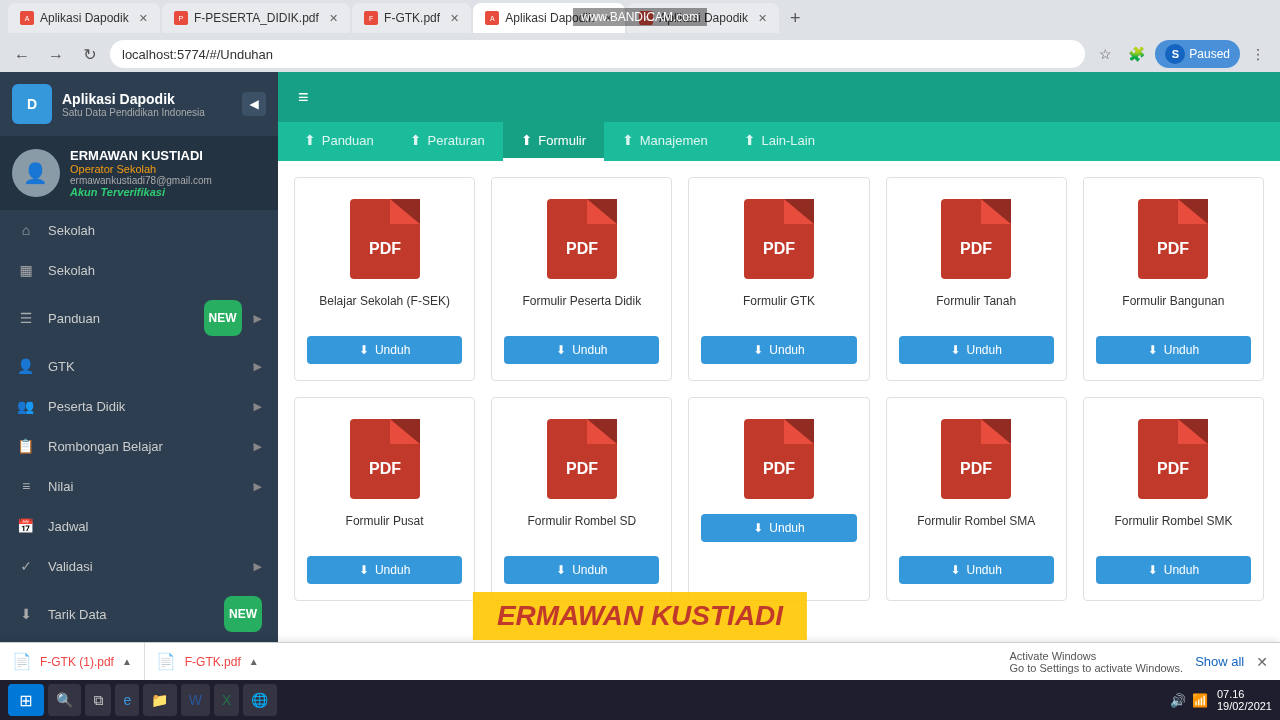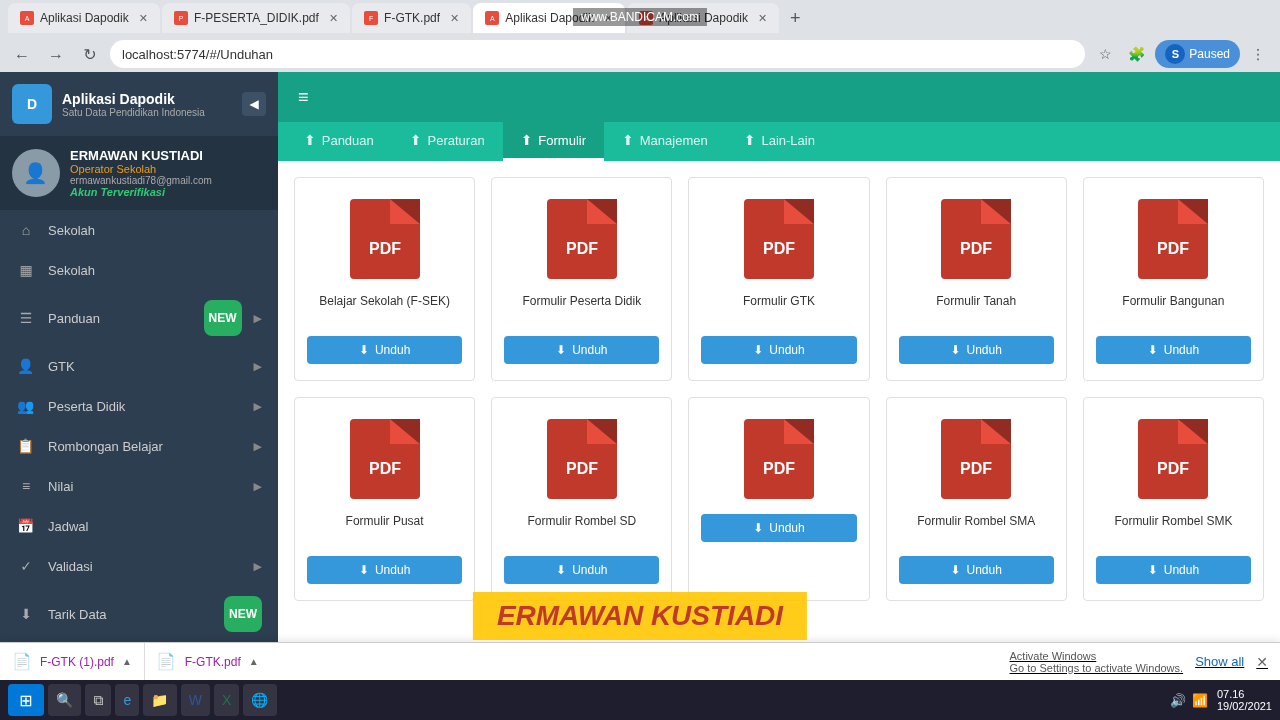--- a/index.html
+++ b/index.html
@@ -479,34 +479,33 @@
       border-right: 1px solid #ddd;
       padding-right: 12px;
       height: 100%;
     }
     .download-pdf-icon {
       color: #e74c3c;
       font-size: 16px;
     }
     .download-filename {
       font-size: 12px;
-      color: #a21caf;
+      color: #ef4444;
       text-align: center;
     }
     .download-chevron {
       font-size: 10px;
       color: #666;
       cursor: pointer;
     }
     .download-bar-right {
       margin-left: auto;
       display: flex;
       align-items: center;
       gap: 12px;
-      text-decoration: underline;
     }
     .show-all-btn {
       font-size: 13px;
       color: #1565c0;
       cursor: pointer;
       background: none;
       border: none;
     }
     .download-bar-close {
       font-size: 14px;

